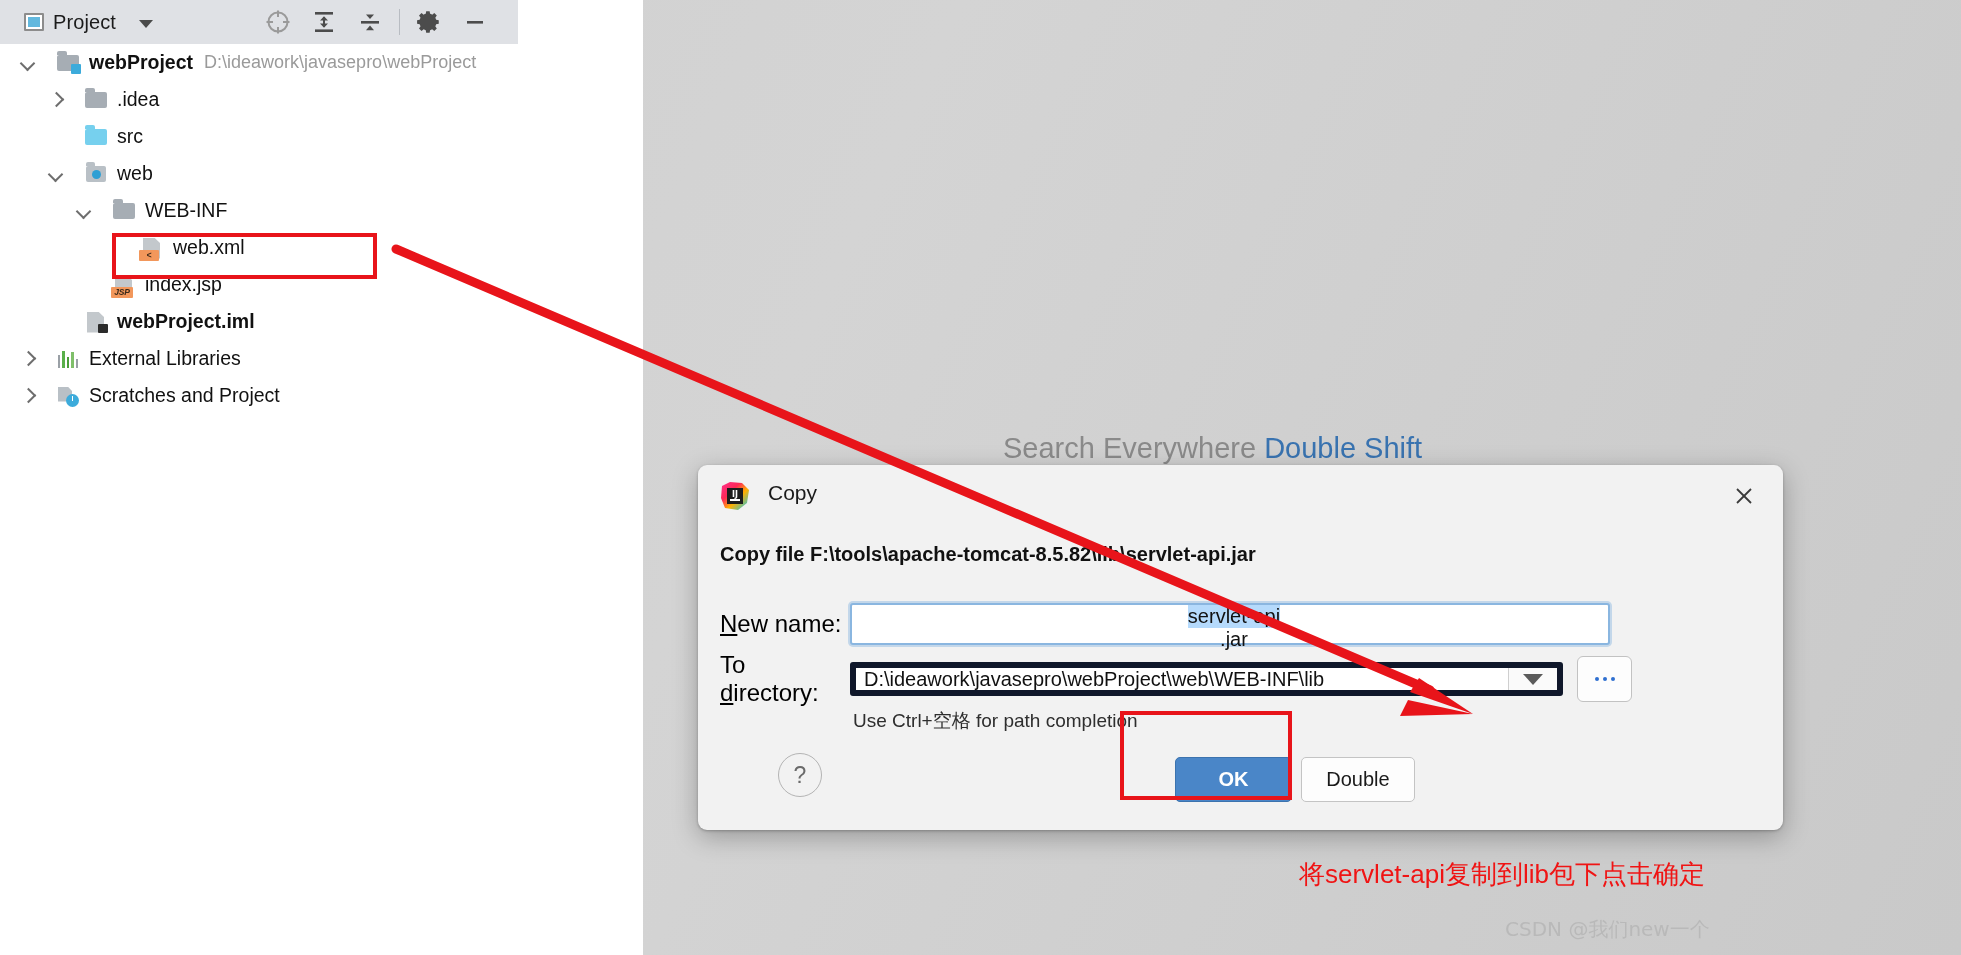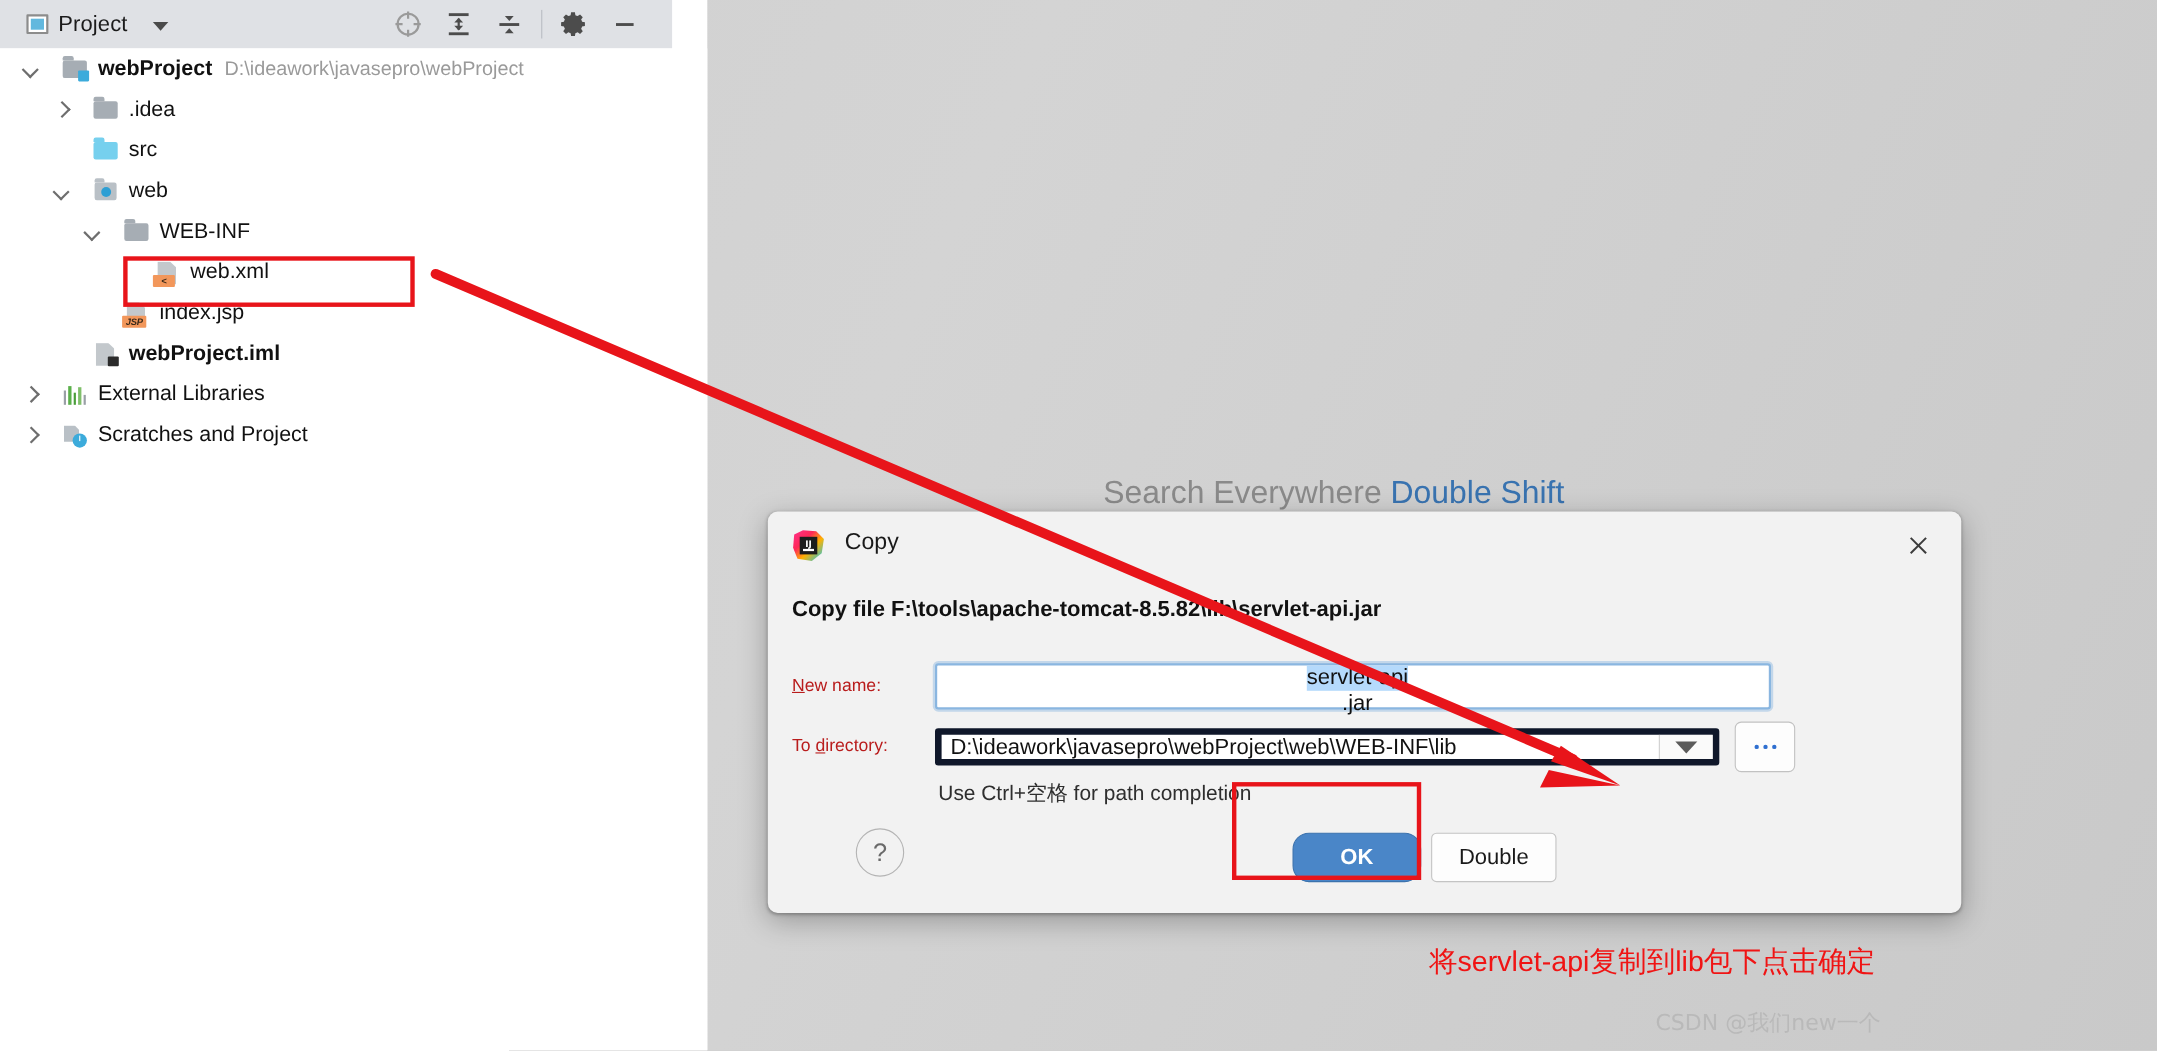--- a/index.html
+++ b/index.html
@@ -12,21 +12,21 @@
   #ide-backdrop{
     position:absolute;left:0;top:0;width:1961px;height:955px;
     background:linear-gradient(115deg,#cfcfcf 0%,#d4d4d4 40%,#c9c9c9 100%);
   }
   
   #project-panel{
     position:absolute;left:0;top:0;width:643px;height:955px;
     background:#ffffff;
   }
   #project-toolbar{
-    position:absolute;left:0;top:0;width:611px;height:44px;
+    position:absolute;left:0;top:0;width:518px;height:44px;
     background:#dfe1e5;
     display:flex;align-items:center;
   }
   #project-title-group{display:flex;align-items:center;gap:9px;padding-left:24px;}
   .win-icon{
     width:20px;height:18px;border:2px solid #8c8c8c;background:#fff;
     box-sizing:border-box;position:relative;border-radius:1px;
   }
   .win-icon::after{content:"";position:absolute;left:2px;top:2px;right:2px;bottom:2px;background:#62b8de;}
   #project-title{font-size:20px;color:#1b1b1b;letter-spacing:.1px;}
@@ -110,21 +110,21 @@
   #dlg-icon{position:absolute;left:22px;top:16px;width:30px;height:30px;border-radius:3px;overflow:hidden;}
   #dlg-title{position:absolute;left:70px;top:16px;font-size:21px;color:#1a1a1a;}
   #dlg-close{
     position:absolute;right:22px;top:14px;width:34px;height:34px;
     display:flex;align-items:center;justify-content:center;font-size:23px;color:#3b3b3b;cursor:default;
   }
   #dlg-header{position:absolute;left:22px;top:78px;font-size:20px;font-weight:bold;color:#111;}
   .field-row{position:absolute;display:flex;align-items:center;}
   #row-newname{left:22px;top:135px;width:1040px;height:48px;}
   #row-todir{left:22px;top:190px;width:1040px;height:48px;}
-  .field-label{width:130px;font-size:16px;color:#b91c1c;}
+  .field-label{width:130px;font-size:24px;color:#000000;}
   .field-label u{text-decoration:underline;}
   #newname-input{
     width:760px;height:42px;background:#fff;border:2.5px solid #8ab6e0;border-radius:3px;
     box-shadow:0 0 0 2px rgba(138,182,224,.45);
     display:flex;align-items:center;padding-left:8px;box-sizing:border-box;font-size:20px;color:#111;flex-direction:column;
   }
   #newname-input .sel{background:#b5dafc;}
   #todir-combo{
     width:713px;height:34px;background:#fff;border:6px solid #0f172a;border-radius:3px;
     display:flex;align-items:center;box-sizing:border-box;overflow:hidden;
@@ -143,21 +143,21 @@
   }
   #browse-btn i{width:4px;height:4px;border-radius:50%;background:#2f6fd0;display:block;}
   #hint-text{position:absolute;left:155px;top:243px;font-size:19px;color:#2e2e2e;}
   #help-btn{
     position:absolute;left:80px;top:288px;width:42px;height:42px;border-radius:50%;
     border:1.6px solid #b4b4b4;display:flex;align-items:center;justify-content:center;
     font-size:23px;color:#6a6a6a;
   }
   #ok-btn{
     position:absolute;left:477px;top:292px;width:115px;height:43px;background:#4a86c8;
-    border:1px solid #3c73ae;border-radius:15px;color:#fff;font-size:20px;font-weight:bold;
+    border:1px solid #3c73ae;border-radius:5px;color:#fff;font-size:20px;font-weight:bold;
     display:flex;align-items:center;justify-content:center;
   }
   #cancel-btn{
     position:absolute;left:603px;top:292px;width:112px;height:43px;background:#fdfdfd;
     border:1px solid #c4c4c4;border-radius:5px;color:#1a1a1a;font-size:20px;
     display:flex;align-items:center;justify-content:center;
   }
   #ok-highlight{
     position:absolute;left:1120px;top:711px;width:172px;height:89px;
     border:4px solid #e8141a;box-sizing:border-box;pointer-events:none;

